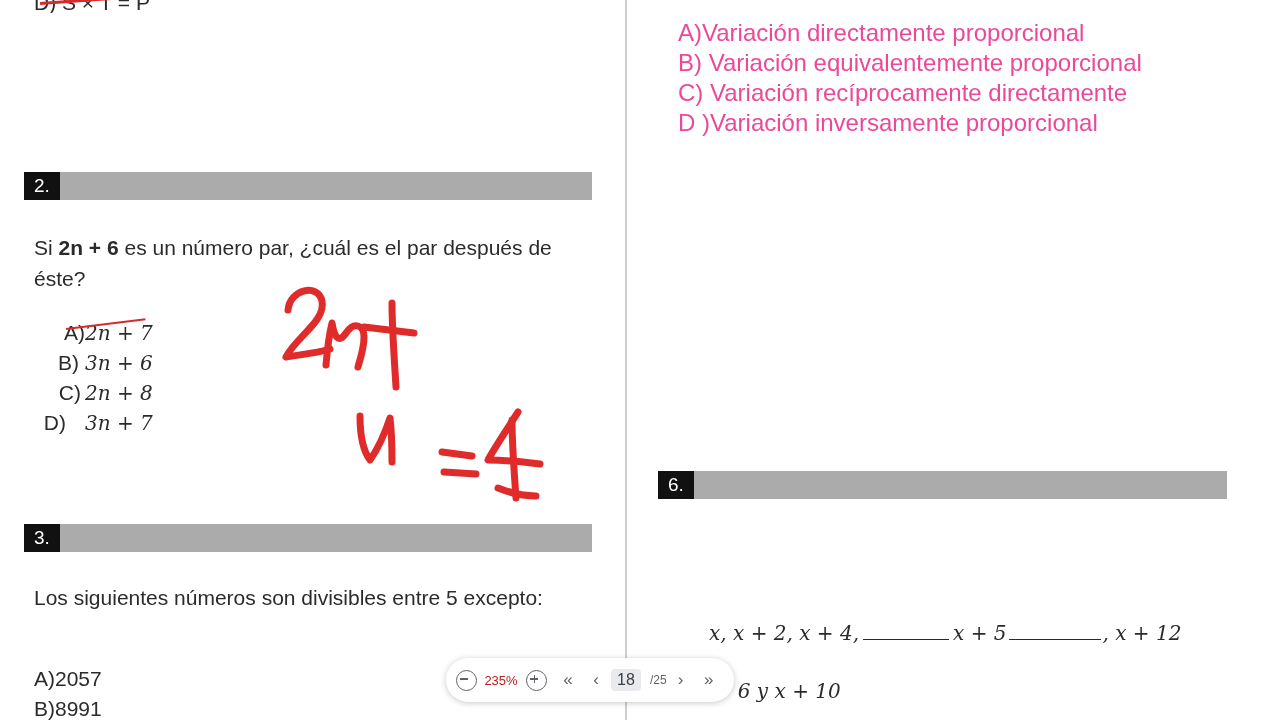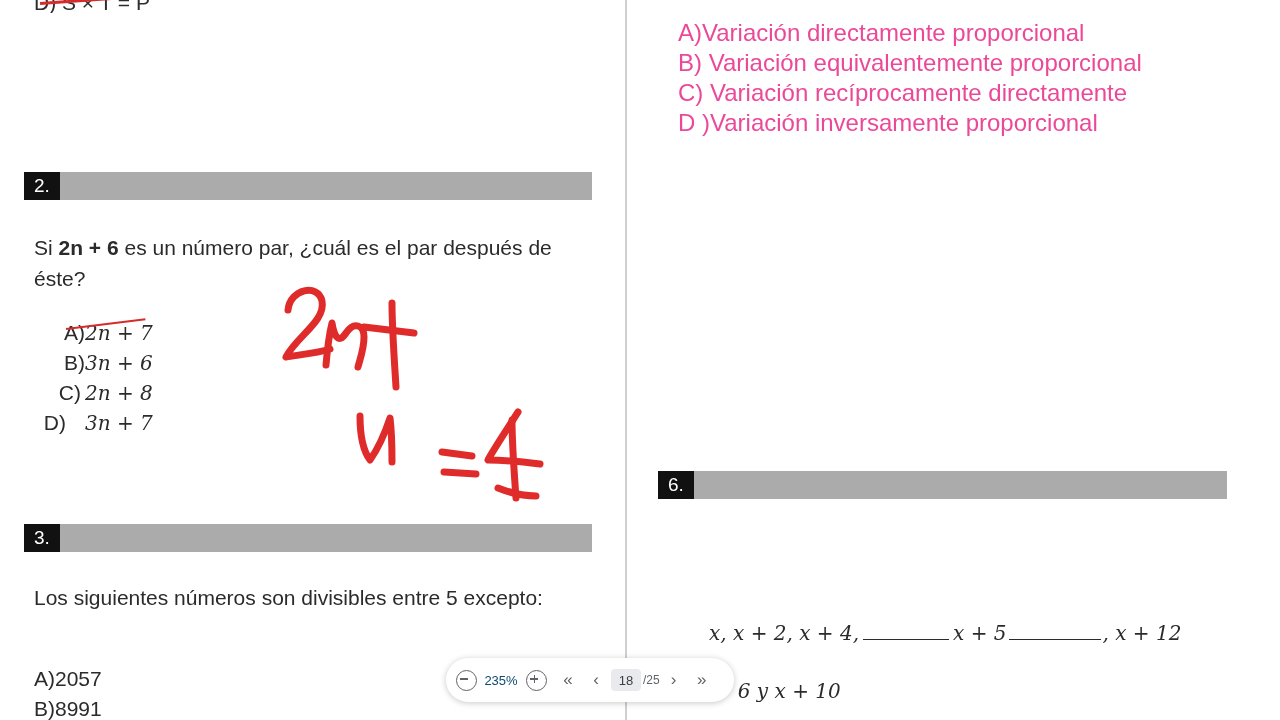--- a/index.html
+++ b/index.html
@@ -150,51 +150,51 @@
     align-items: center;
     justify-content: center;
     font-size: 17px;
     color: #5f6368;
     cursor: pointer;
     user-select: none;
     flex: 0 0 auto;
   }
   .tb-zoom {
     font-size: 13px;
-    color: #0c4a6e;
+    color: #b91c1c;
     min-width: 42px;
     text-align: center;
     flex: 0 0 auto;
   }
   .tb-sep { width: 4px; flex: 0 0 auto;}
   .tb-page {
     display: flex;
     align-items: center;
     background: #e8eaed;
     border-radius: 4px;
     height: 22px;
     padding: 0 4px;
     margin: 0 1px;
     flex: 0 0 auto;
   }
   .tb-page input {
     width: 22px;
     border: none;
     background: transparent;
-    font-size: 13px;
+    font-size: 16px;
     color: #3c4043;
     text-align: center;
     outline: none;
     font-family: "Liberation Sans", sans-serif;
     padding: 0;
   }
   .tb-total {
     font-size: 12px;
     color: #5f6368;
-    margin-left: 1px;
+    margin-left: 8px;
     text-align: center;
   }
   .circle-icon {
     display: inline-block;
     width: 19px;
     height: 19px;
     border: 1.6px solid #5f6368;
     border-radius: 50%;
     position: relative;
   }
@@ -241,21 +241,21 @@
 
     <div class="qtext" style="left:34px; top:232px; width:520px;">
       <span>Si </span><b>2n + 6</b><span> es un número par, ¿cuál es el par después de éste?</span>
     </div>
 
     <div class="options" style="left:34px; top:318px;text-align:right;">
       <div class="opt">
         <span class="lbl" style="width:32px">A)</span><span class="math">2n + 7</span>
       </div>
       <div class="opt">
-        <span class="lbl" style="width:32px">B)</span><span class="math" style="">3n + 6</span>
+        <span class="lbl" style="width:32px">B)</span><span class="math" style="margin-left:6px">3n + 6</span>
       </div>
       <div class="opt">
         <span class="lbl" style="width:32px">C)</span><span class="math" style="margin-left:4px">2n + 8</span>
       </div>
       <div class="opt">
         <span class="lbl" style="width:32px">D)</span><span class="math" style="margin-left:19px">3n + 7</span>
       </div>
     </div>
 
     <div class="strike" style="left:66px; top:328px; width:80px; transform:rotate(-7deg);"></div>

